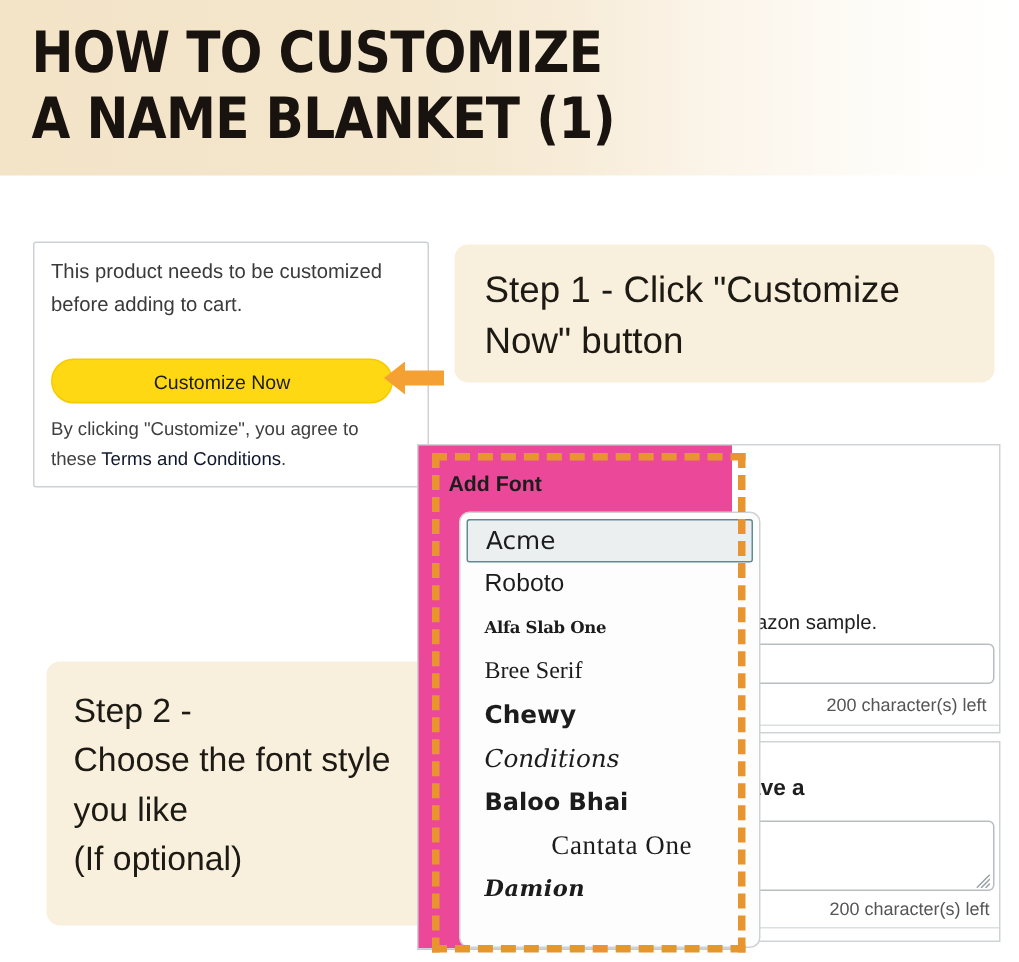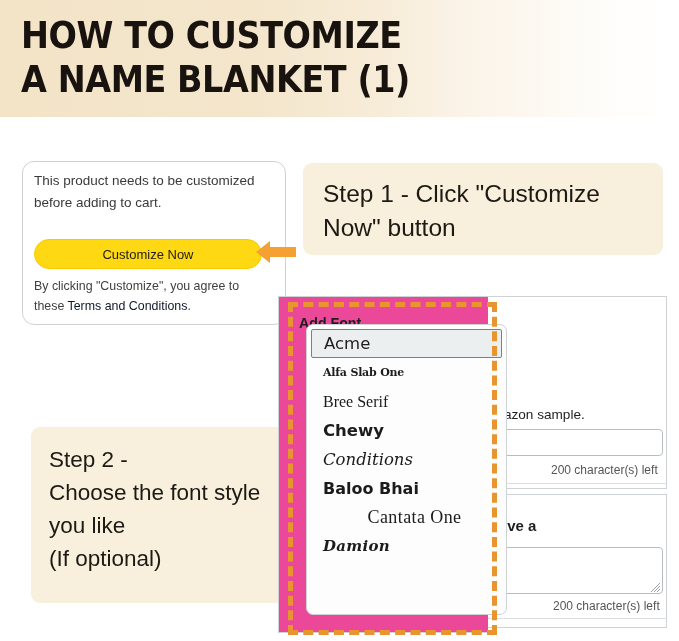--- a/index.html
+++ b/index.html
@@ -30,21 +30,21 @@
     transform-origin: left top;
     white-space: pre-line;
   }
 
   
   .amz-card {
     position: absolute; left: 22px; top: 161px;
     width: 264px; height: 164px;
     border: 1px solid #cfd2d4;
     background: #ffffff;
-    border-radius: 12px;
+    border-radius: 2px;
   }
   .amz-note {
     position: absolute; left: 11px; top: 8px; width: 232px;
     font-size: 13.5px; line-height: 21.5px; color: #3a3a3a;
   }
   .amz-btn {
     position: absolute; left: 11px; top: 77px;
     width: 228px; height: 30px;
     background: #ffd814;
     border: 1px solid #f7ca00;
@@ -72,21 +72,21 @@
     background: #f8efdd;
     border-radius: 9px;
     color: #1d1a14;
   }
   #step1 {
     left: 303px; top: 163px; width: 360px; height: 92px;
     padding: 14px 20px 0 20px;
     font-size: 24.5px; line-height: 34px; font-weight: 400;
   }
   #step2 {
-    left: 31px; top: 427px; width: 264px; height: 176px;
+    left: 31px; top: 441px; width: 264px; height: 176px;
     padding: 16px 18px 4px 18px;
     font-size: 22.5px; line-height: 33px; font-weight: 400;
     white-space: pre-line;
   }
 
   
   .form-panel {
     position: absolute;
     background: #ffffff;
     border: 1px solid #d0d3d5;
@@ -132,21 +132,21 @@
     width: 210px; height: 337px;
     background: #ec4899;
     border: 1px solid #d0d3d5;
     border-right: none;
   }
   .add-font-label {
     position: absolute; left: 20px; top: 18px;
     font-size: 14.2px; font-weight: 700; color: #1d1d1d;
   }
   .font-list {
-    position: absolute; left: 27px; top: 27px;
+    position: absolute; left: 27px; top: 44px;
     width: 201px; height: 291px;
     background: #fdfdfd;
     border: 1px solid #cfd2d4;
     border-radius: 7px;
     padding-top: 4px;
     overflow: hidden;
   }
   .font-item {
     height: 29px; line-height: 29px;
     padding-left: 16px;
@@ -227,20 +227,21 @@
       </svg>
     </div>
     <div class="char-left">200 character(s) left</div>
     <div class="panel-divider"></div>
   </div>
 
   <div class="font-panel">
     <div class="add-font-label">Add Font</div>
     <div class="font-list" id="font-list">
         <div class="font-item f-acme selected">Acme</div>
+        <div class="font-item f-roboto">Roboto</div>
         <div class="font-item f-alfaslab">Alfa Slab One</div>
         <div class="font-item f-breeserif">Bree Serif</div>
         <div class="font-item f-chewy">Chewy</div>
         <div class="font-item f-courgette">Conditions</div>
         <div class="font-item f-baloo">Baloo Bhai</div>
         <div class="font-item f-cantata">Cantata One</div>
         <div class="font-item f-damion">Damion</div>
       </div>
   </div>
 

